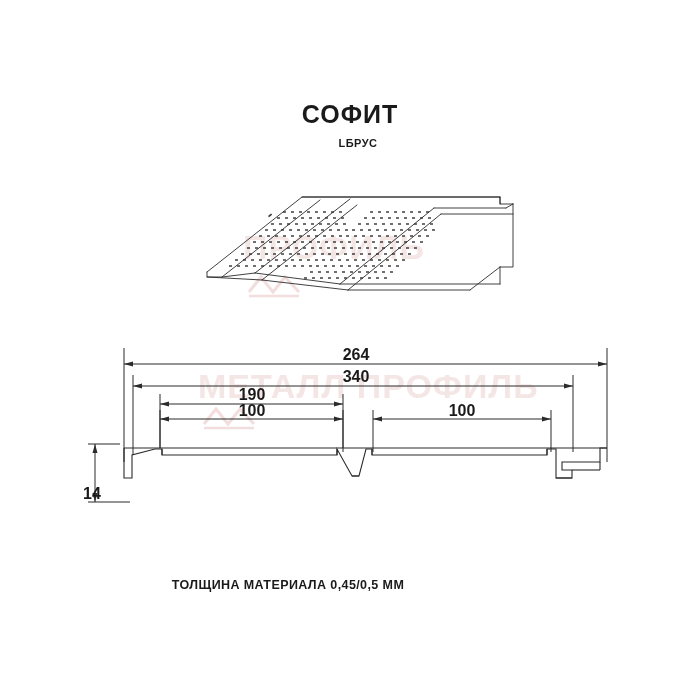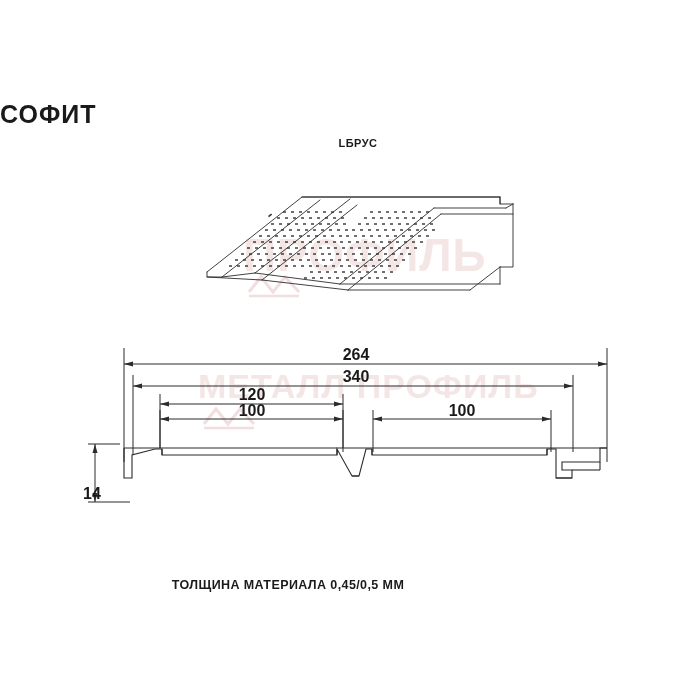--- a/index.html
+++ b/index.html
@@ -19,21 +19,21 @@
     position: absolute;
     left: 0; top: 0;
     width: 700px;
     height: 700px;
   }
   .title {
     position: absolute;
     left: 0;
     top: 100px;
     width: 700px;
-    text-align: left;
+    text-align: center;
     font-size: 25px;
     font-weight: bold;
     letter-spacing: 1px;
     color: #1a1a1a;
   }
   .subtitle {
     position: absolute;
     left: 8px;
     top: 137px;
     width: 700px;
@@ -64,21 +64,21 @@
     pointer-events: none;
     font-family: "Liberation Sans", sans-serif;
     font-weight: bold;
     color: #f2dede;
     opacity: 0.75;
     white-space: nowrap;
   }
   .wm1 {
     left: 243px;
     top: 228px;
-    font-size: 46px;
+    font-size: 34px;
     letter-spacing: 1px;
   }
   .wm2 {
     left: 198px;
     top: 367px;
     font-size: 34px;
     letter-spacing: 1px;
   }
   .wm-logo {
     position: absolute;
@@ -515,19 +515,19 @@
       <path d="M547 449 L547 455"></path>
       <path d="M352 476 L359 476"></path>
       <path d="M556 478 L572 478"></path>
       <path d="M572 470 L600 470"></path>
       <path d="M600 470 L600 462"></path>
     </g>
   </svg>
 
   <div class="dim-label" style="left:336px; top:346px; width:40px;">264</div>
   <div class="dim-label" style="left:336px; top:368px; width:40px;">340</div>
-  <div class="dim-label" style="left:232px; top:386px; width:40px;">120</div>
+  <div class="dim-label" style="left:232px; top:386px; width:40px;">190</div>
   <div class="dim-label" style="left:232px; top:402px; width:40px;">100</div>
   <div class="dim-label" style="left:442px; top:402px; width:40px;">100</div>
   <div class="dim-label" style="left:80px; top:485px; width:24px;">14</div>
 
   <div class="footnote">ТОЛЩИНА МАТЕРИАЛА 0,45/0,5 ММ</div>
 </div>
 
 </body></html>

